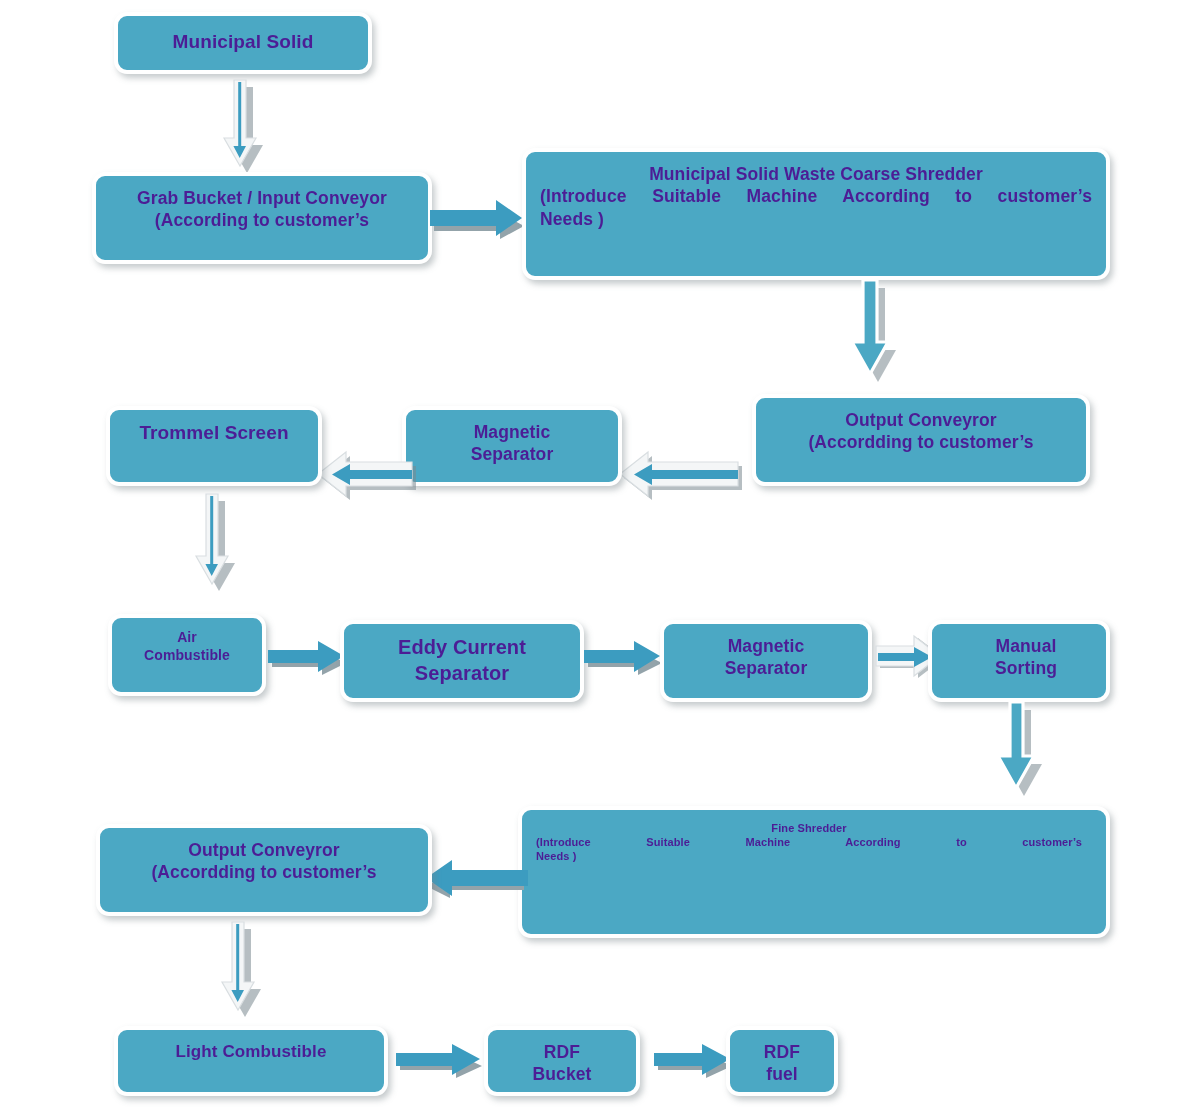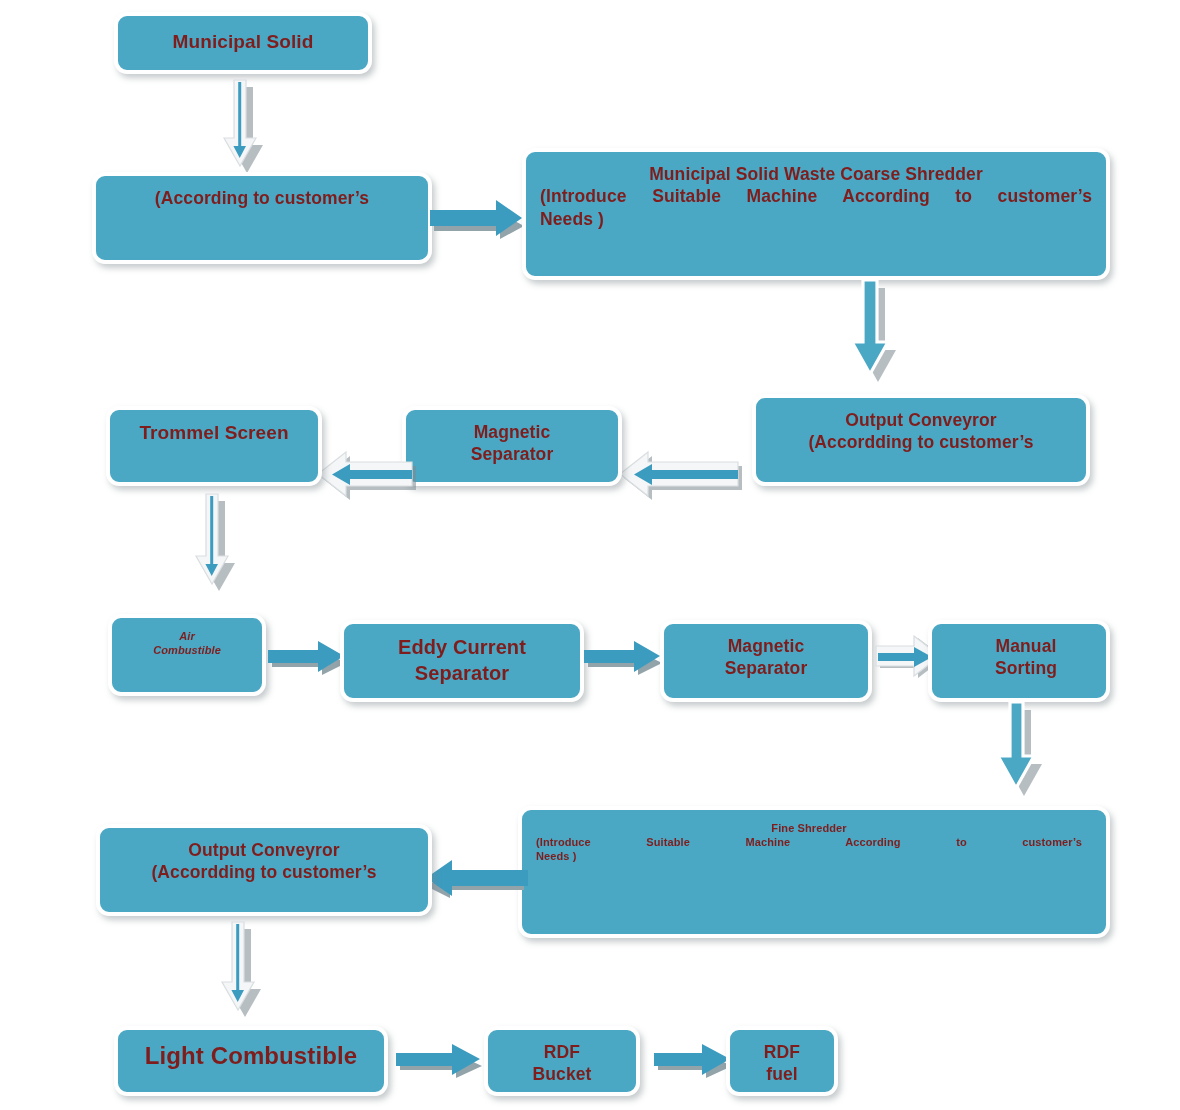--- a/index.html
+++ b/index.html
@@ -20,21 +20,21 @@
   }
 
   
   .node {
     position: absolute;
     box-sizing: border-box;
     background: #4BA8C4;
     border: 4px solid #ffffff;
     border-radius: 13px;
     box-shadow: 3px 4px 6px rgba(120,130,135,0.42);
-    color: #7f1d1d;
+    color: #4c1d95;
     font-weight: bold;
     overflow: hidden;
     padding: 7px 10px 0 10px;
     line-height: 1.28;
     letter-spacing: 0.1px;
   }
   .node .ln { display: block; white-space: nowrap; }
   .node.center { text-align: center; }
   .node.left   { text-align: center; }
   .node.just .ln.j {
@@ -65,20 +65,21 @@
 
   <div class="arrow" style="left:214px; top:78px; width:56px; height:96px;">
     <svg width="56" height="96" viewBox="0 0 56 96">
       <path class="blk-shadow" d="M22 4 L34 4 L34 62 L44 62 L28 90 L12 62 L22 62 Z" transform="translate(5,5)"></path>
       <path class="blk-outline" d="M20 2 L32 2 L32 60 L42 60 L26 88 L10 60 L20 60 Z"></path>
       <path class="thin-blue" d="M24.2 4 L27.2 4 L27.2 68 L32 68 L25.7 80 L19.4 68 L24.2 68 Z"></path>
     </svg>
   </div>
 
   <div class="node center" style="left:92px; top:172px; width:340px; height:92px; font-size:17.5px; padding-top:11px;">
+    <span class="ln">Grab Bucket / Input Conveyor</span>
     <span class="ln">(According to customer’s</span>
   </div>
 
   <div class="arrow" style="left:428px; top:194px; width:102px; height:58px;">
     <svg width="102" height="58" viewBox="0 0 102 58">
       <path class="thin-gray" d="M2 30 L68 30 L68 38 L92 25 L68 12 L68 20 L2 20 Z" transform="translate(4,7)"></path>
       <path class="thin-blue" d="M2 16 L68 16 L68 6 L94 24 L68 42 L68 32 L2 32 Z"></path>
     </svg>
   </div>
 
@@ -126,21 +127,21 @@
   </div>
 
   <div class="arrow" style="left:186px; top:492px; width:60px; height:104px;">
     <svg width="60" height="104" viewBox="0 0 60 104">
       <path class="blk-shadow" d="M22 4 L34 4 L34 66 L44 66 L28 94 L12 66 L22 66 Z" transform="translate(5,5)"></path>
       <path class="blk-outline" d="M20 2 L32 2 L32 64 L42 64 L26 92 L10 64 L20 64 Z"></path>
       <path class="thin-blue" d="M24.2 4 L27.2 4 L27.2 72 L32 72 L25.7 84 L19.4 72 L24.2 72 Z"></path>
     </svg>
   </div>
 
-  <div class="node center" style="left:108px; top:614px; width:158px; height:82px; font-size:11px; padding-top:11px;font-style:italic;">
+  <div class="node center" style="left:108px; top:614px; width:158px; height:82px; font-size:14px; padding-top:11px;">
     <span class="ln">Air</span>
     <span class="ln">Combustible</span>
   </div>
 
   <div class="arrow" style="left:266px; top:634px; width:86px; height:52px;">
     <svg width="86" height="52" viewBox="0 0 86 52">
       <path class="thin-gray" d="M2 27 L52 27 L52 35 L76 23 L52 11 L52 19 L2 19 Z" transform="translate(4,6)"></path>
       <path class="thin-blue" d="M2 16 L52 16 L52 7 L78 22 L52 38 L52 29 L2 29 Z"></path>
     </svg>
   </div>
@@ -201,21 +202,21 @@
   </div>
 
   <div class="arrow" style="left:212px; top:920px; width:60px; height:104px;">
     <svg width="60" height="104" viewBox="0 0 60 104">
       <path class="blk-shadow" d="M22 4 L34 4 L34 64 L44 64 L28 92 L12 64 L22 64 Z" transform="translate(5,5)"></path>
       <path class="blk-outline" d="M20 2 L32 2 L32 62 L42 62 L26 90 L10 62 L20 62 Z"></path>
       <path class="thin-blue" d="M24.2 4 L27.2 4 L27.2 70 L32 70 L25.7 82 L19.4 70 L24.2 70 Z"></path>
     </svg>
   </div>
 
-  <div class="node center" style="left:114px; top:1026px; width:274px; height:70px; font-size:24px; padding-top:11px;">
+  <div class="node center" style="left:114px; top:1026px; width:274px; height:70px; font-size:17px; padding-top:11px;">
     <span class="ln">Light Combustible</span>
   </div>
 
   <div class="arrow" style="left:394px; top:1038px; width:96px; height:50px;">
     <svg width="96" height="50" viewBox="0 0 96 50">
       <path class="thin-gray" d="M2 26 L58 26 L58 34 L84 22 L58 10 L58 18 L2 18 Z" transform="translate(4,6)"></path>
       <path class="thin-blue" d="M2 15 L58 15 L58 6 L86 21 L58 37 L58 28 L2 28 Z"></path>
     </svg>
   </div>
 

